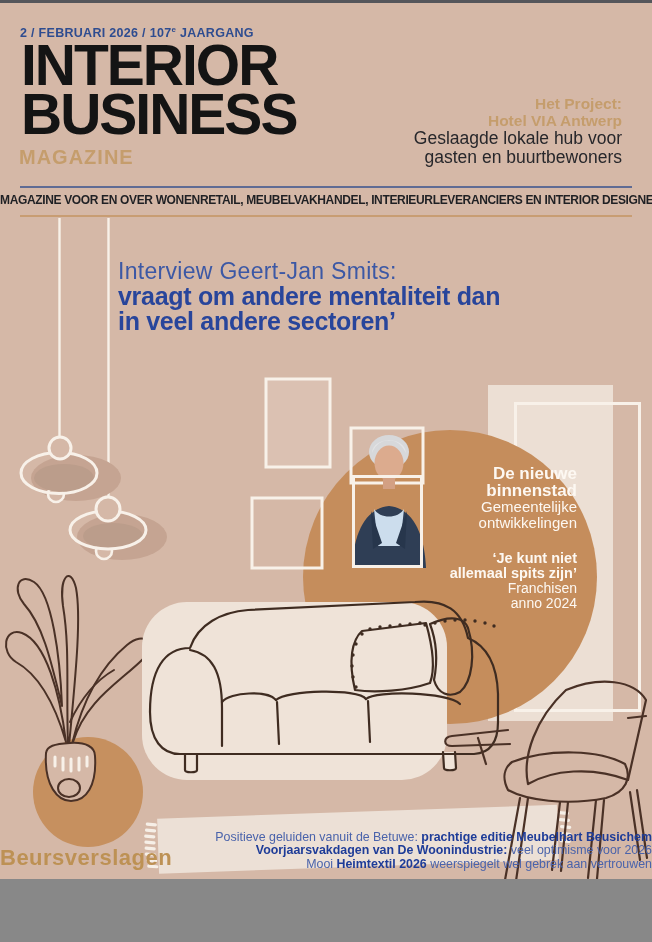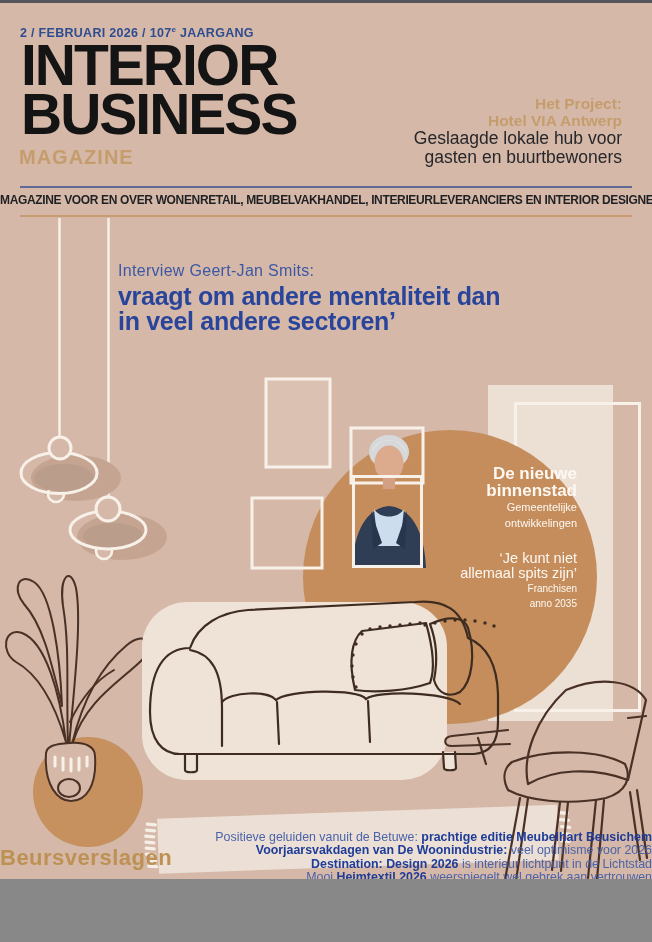--- a/index.html
+++ b/index.html
@@ -19,30 +19,30 @@
   .feature{right:30px;top:96px;text-align:right;z-index:6;}
   .feature .gold{font-size:15.5px;line-height:16.5px;font-weight:bold;color:#c59d6c;}
   .feature .dark{font-size:17.5px;line-height:18.5px;color:#27272b;}
   .rule{left:20px;width:612px;height:2px;z-index:6;}
   .rule-navy{top:186px;background:#5f6b94;}
   .rule-gold{top:215px;background:#c89d73;}
   .tagline{left:0;top:193px;width:652px;text-align:center;white-space:nowrap;
     font-size:12px;font-weight:bold;letter-spacing:-.35px;color:#1f2024;z-index:6;}
   .illus{left:0;top:0;z-index:1;pointer-events:none;}
   .headline{left:118px;top:258px;z-index:5;}
-  .headline .intro{font-size:16px;line-height:26px;letter-spacing:.3px;color:#3c58a5;}
+  .headline .intro{font-size:23px;line-height:26px;letter-spacing:.3px;color:#3c58a5;}
   .headline .q{font-size:25px;line-height:24.5px;letter-spacing:-.3px;font-weight:bold;color:#28459b;}
   .photo-frame{left:352px;top:475px;width:71px;height:93px;border:3px solid #f8f1e9;
     box-sizing:border-box;z-index:2;background:transparent;}
   .cfeat1{left:437px;top:466px;width:140px;text-align:right;color:#fdf8f2;z-index:4;}
   .cfeat1 .b{font-size:17px;line-height:16.5px;font-weight:bold;}
-  .cfeat1 .r{font-size:11px;line-height:16px;}
+  .cfeat1 .r{font-size:15px;line-height:16px;}
   .cfeat2{right:75px;top:551px;width:210px;text-align:right;color:#fdf8f2;z-index:4;}
-  .cfeat2 .b{font-size:14.5px;line-height:15px;font-weight:normal;}
-  .cfeat2 .r{font-size:10px;line-height:15px;}
+  .cfeat2 .b{font-size:14.5px;line-height:15px;font-weight:bold;}
+  .cfeat2 .r{font-size:14px;line-height:15px;}
   .beurs{left:0;top:845px;width:652px;font-size:22px;font-weight:bold;
     letter-spacing:.5px;color:#bd9154;z-index:5;}
   .freports{left:0;top:831px;width:652px;text-align:right;font-size:12.4px;line-height:13.4px;
     color:#4a63ab;z-index:5;}
   .freports .bld{font-weight:bold;color:#1e3c98;}
 </style>
 </head>
 <body>
 
 <div class="cover">
@@ -223,33 +223,30 @@
     <div class="b">De nieuwe</div>
     <div class="b">binnenstad</div>
     <div class="r">Gemeentelijke</div>
     <div class="r">ontwikkelingen</div>
   </div>
 
   <div class="abs cfeat2">
     <div class="b">‘Je kunt niet</div>
     <div class="b">allemaal spits zijn’</div>
     <div class="r">Franchisen</div>
-    <div class="r">anno 2035</div>
+    <div class="r">anno 2024</div>
   </div>
 
   <div class="abs beurs">Beursverslagen</div>
 
   <div class="abs freports">
     <div>
       <span>Positieve geluiden vanuit de Betuwe: </span><span class="bld">prachtige editie Meubelhart Beusichem</span>
     </div>
     <div>
       <span class="bld">Voorjaarsvakdagen van De Woonindustrie:</span><span> veel optimisme voor 2026</span>
     </div>
     <div>
-      <span class="bld">Destination: Design 2026</span><span> is interieur lichtpunt in de Lichtstad</span>
-    </div>
-    <div>
       <span>Mooi </span><span class="bld">Heimtextil 2026</span><span> weerspiegelt wel gebrek aan vertrouwen</span>
     </div>
   </div>
 
 </div>
 
 </body></html>

